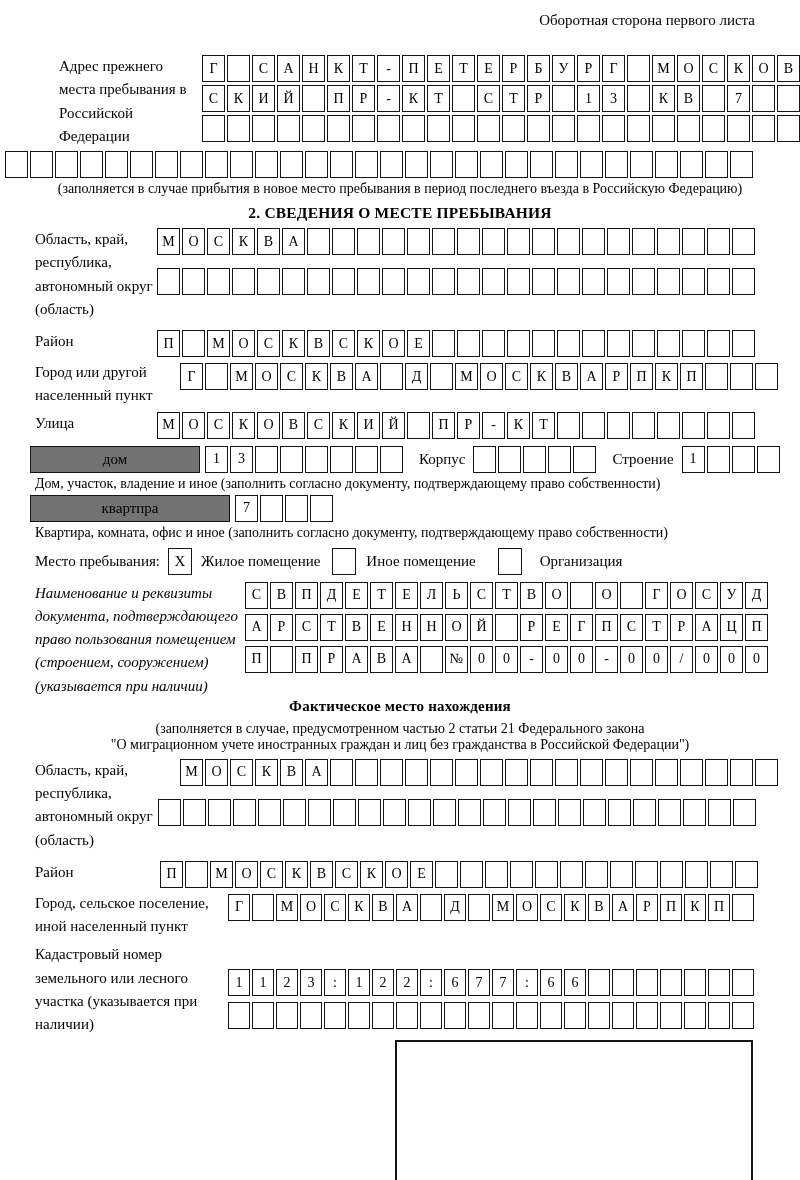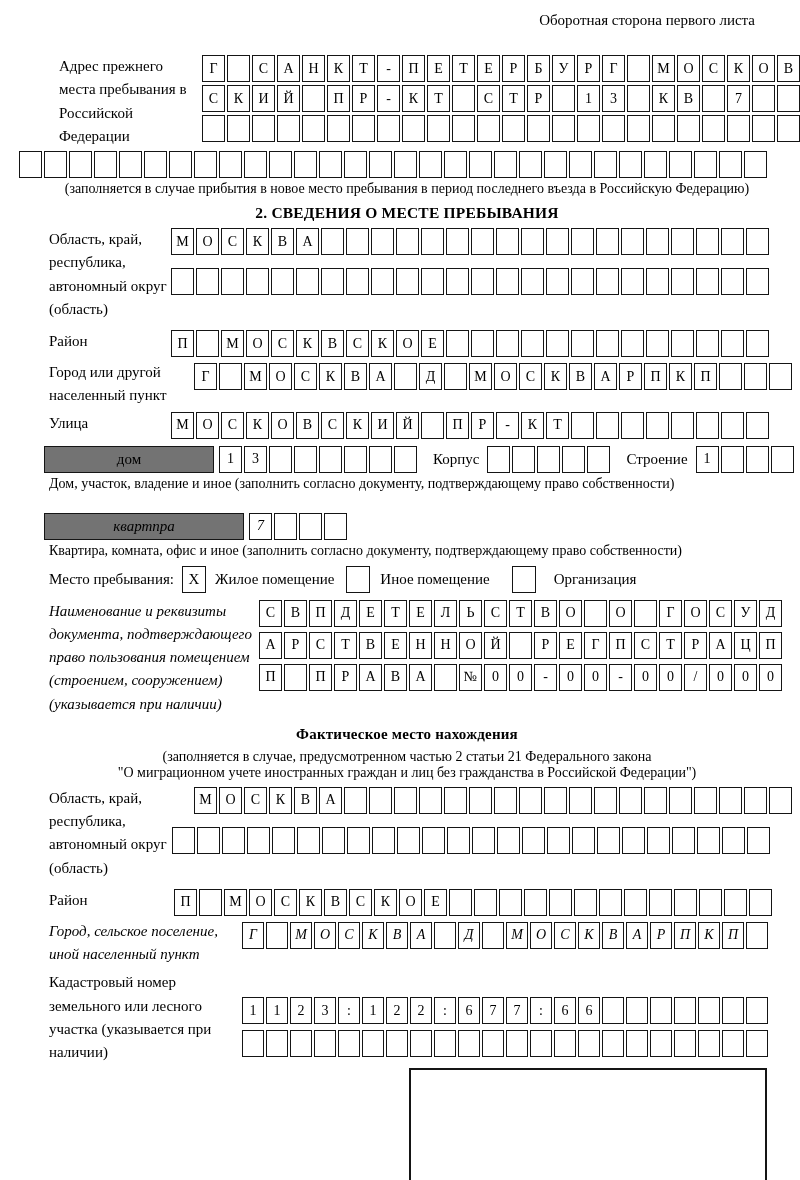--- a/index.html
+++ b/index.html
@@ -1,21 +1,20 @@
 <!DOCTYPE html>
 <html><head>
 <meta charset="utf-8">
 <style>
   html,body { margin:0; padding:0; background:#e8e8e8; }
   .page {
     width:800px; height:1180px; margin:0 auto; background:#ffffff;
     color:#000; font-family:"Liberation Serif", serif;
     position:relative; overflow:hidden; box-sizing:border-box;
     padding-top:12px;
-    padding-left:14px;
   }
   .corner-note { text-align:right; font-size:15px; padding-right:45px; }
 
   .row { display:flex; align-items:flex-start; }
   .flabel { font-size:15px; line-height:1.55; box-sizing:border-box; padding-left:35px; flex:0 0 auto; }
 
   .cells { display:flex; gap:2px; flex:0 0 auto; }
   .cells .cell {
     box-sizing:border-box; width:23px; height:27px; flex:0 0 auto;
     border:1.7px solid #151515; background:#fff;
@@ -344,21 +343,21 @@
     <div class="opt-label" style="margin-left:16px; margin-right:8px;">Строение</div>
     <div class="cells">
         <span class="cell">1</span>
         <span class="cell"></span>
         <span class="cell"></span>
         <span class="cell"></span>
       </div>
   </div>
   <div class="note" style="margin-top:3px; margin-left:35px;">Дом, участок, владение и иное (заполнить согласно документу, подтверждающему право собственности)</div>
 
-  <div class="row" style="margin-top:21px; margin-left:30px; font-style:italic;">
+  <div class="row" style="margin-top:3px; margin-left:30px; ">
     <div class="widebox" style="width:200px;">квартпра</div>
     <div class="cells" style="margin-left:5px;">
         <span class="cell">7</span>
         <span class="cell"></span>
         <span class="cell"></span>
         <span class="cell"></span>
       </div>
   </div>
   <div class="note" style="margin-top:3px; margin-left:35px;">Квартира, комната, офис и иное (заполнить согласно документу, подтверждающему право собственности)</div>
 
@@ -440,21 +439,21 @@
           <span class="cell">0</span>
           <span class="cell">0</span>
           <span class="cell">/</span>
           <span class="cell">0</span>
           <span class="cell">0</span>
           <span class="cell">0</span>
         </div>
     </div>
   </div>
 
-  <div class="sec-title" style="margin-top:10px; font-size:15px;">Фактическое место нахождения</div>
+  <div class="sec-title" style="font-size:15px;">Фактическое место нахождения</div>
   <div class="note centered" style="margin-top:6px; font-size:14px;">(заполняется в случае, предусмотренном частью 2 статьи 21 Федерального закона</div>
   <div class="note centered" style="font-size:14px;">"О миграционном учете иностранных граждан и лиц без гражданства в Российской Федерации")</div>
 
   <div class="row" style="margin-top:6px;">
     <div class="flabel" style="width:180px;">Область, край, республика, автономный округ (область)</div>
     <div class="stack spread">
       <div class="cells">
           <span class="cell">М</span>
           <span class="cell">О</span>
           <span class="cell">С</span>
@@ -532,21 +531,21 @@
         <span class="cell"></span>
         <span class="cell"></span>
         <span class="cell"></span>
         <span class="cell"></span>
         <span class="cell"></span>
         <span class="cell"></span>
         <span class="cell"></span>
       </div>
   </div>
 
-  <div class="row" style="margin-top:4px;font-style:italic;">
+  <div class="row" style="margin-top:4px;">
     <div class="flabel" style="width:228px;">Город, сельское поселение, иной населенный пункт</div>
     <div class="cells cells-22" style="margin-top:2px;">
         <span class="cell">Г</span>
         <span class="cell"></span>
         <span class="cell">М</span>
         <span class="cell">О</span>
         <span class="cell">С</span>
         <span class="cell">К</span>
         <span class="cell">В</span>
         <span class="cell">А</span>

